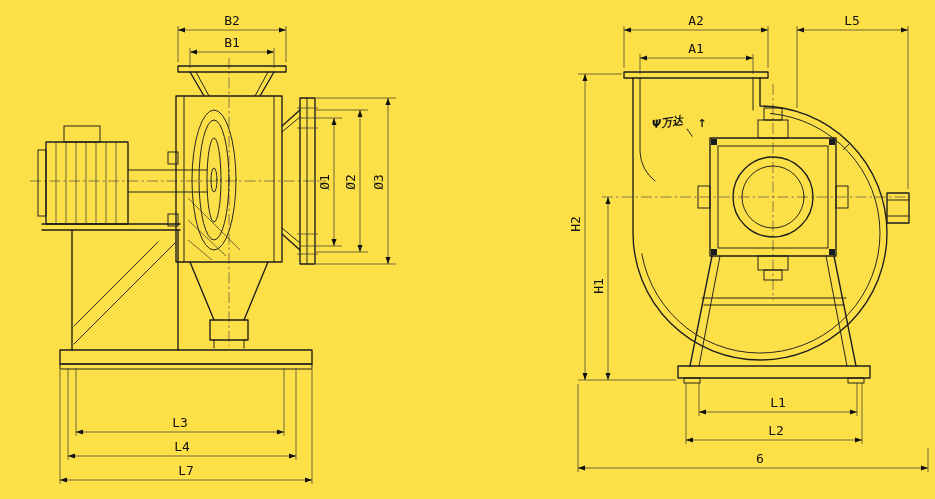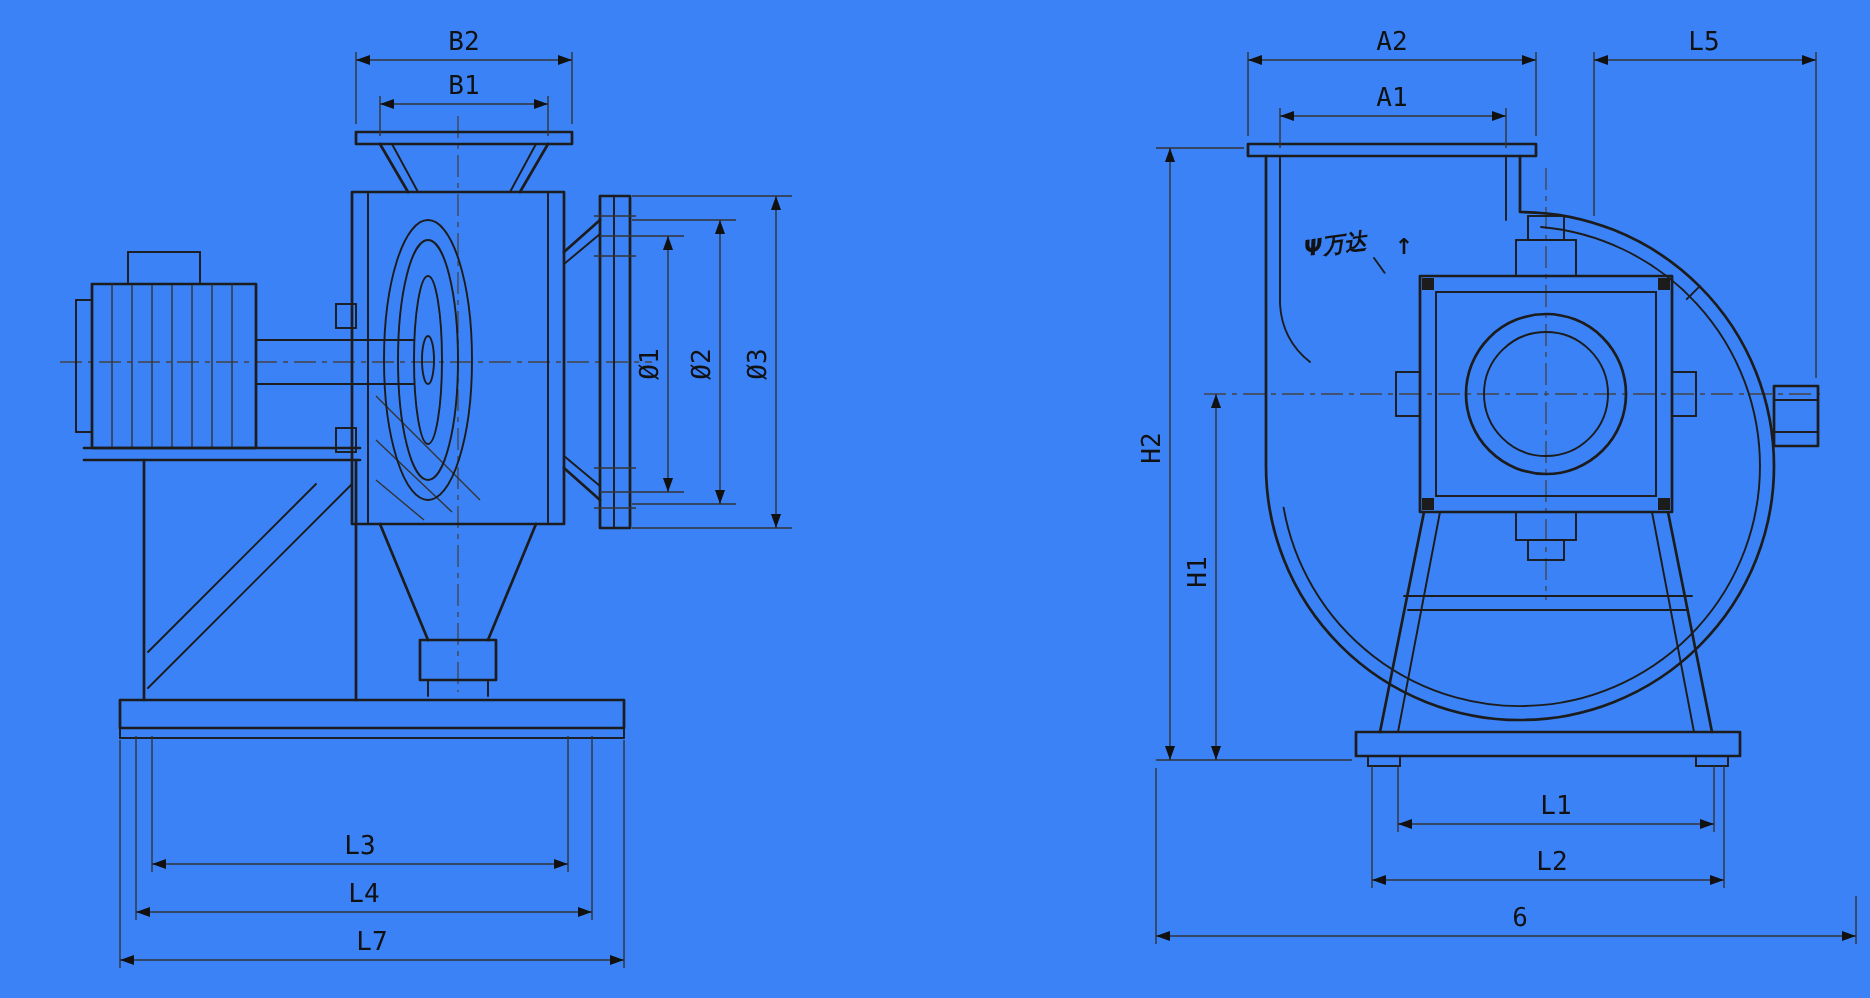--- a/index.html
+++ b/index.html
@@ -1,16 +1,16 @@
 <!DOCTYPE html>
 <html><head>
 <meta charset="utf-8">
 <style>
   html,body{margin:0;padding:0;background:#ffffff;}
-  .canvas{width:935px;height:499px;background:#3b82f6;overflow:hidden;position:relative;
+  .canvas{width:935px;height:499px;background:#fde047;overflow:hidden;position:relative;
           font-family:"DejaVu Sans Mono",monospace;}
   svg{display:block;}
   .m  {fill:none;stroke:#1c1c1c;stroke-width:1.35;stroke-linecap:round;stroke-linejoin:round;}
   .m2 {fill:none;stroke:#1c1c1c;stroke-width:.95;stroke-linecap:round;}
   .t  {fill:none;stroke:#333333;stroke-width:.7;}
   .cl {fill:none;stroke:#444444;stroke-width:.65;stroke-dasharray:11 3 2.5 3;}
   .lbl{font:13px "DejaVu Sans Mono",monospace;fill:#111111;text-anchor:middle;}
   .logo{font:italic bold 11px "DejaVu Sans",sans-serif;fill:#111111;text-anchor:middle;}
   .bolt{fill:#1c1c1c;stroke:none;}
 </style>

